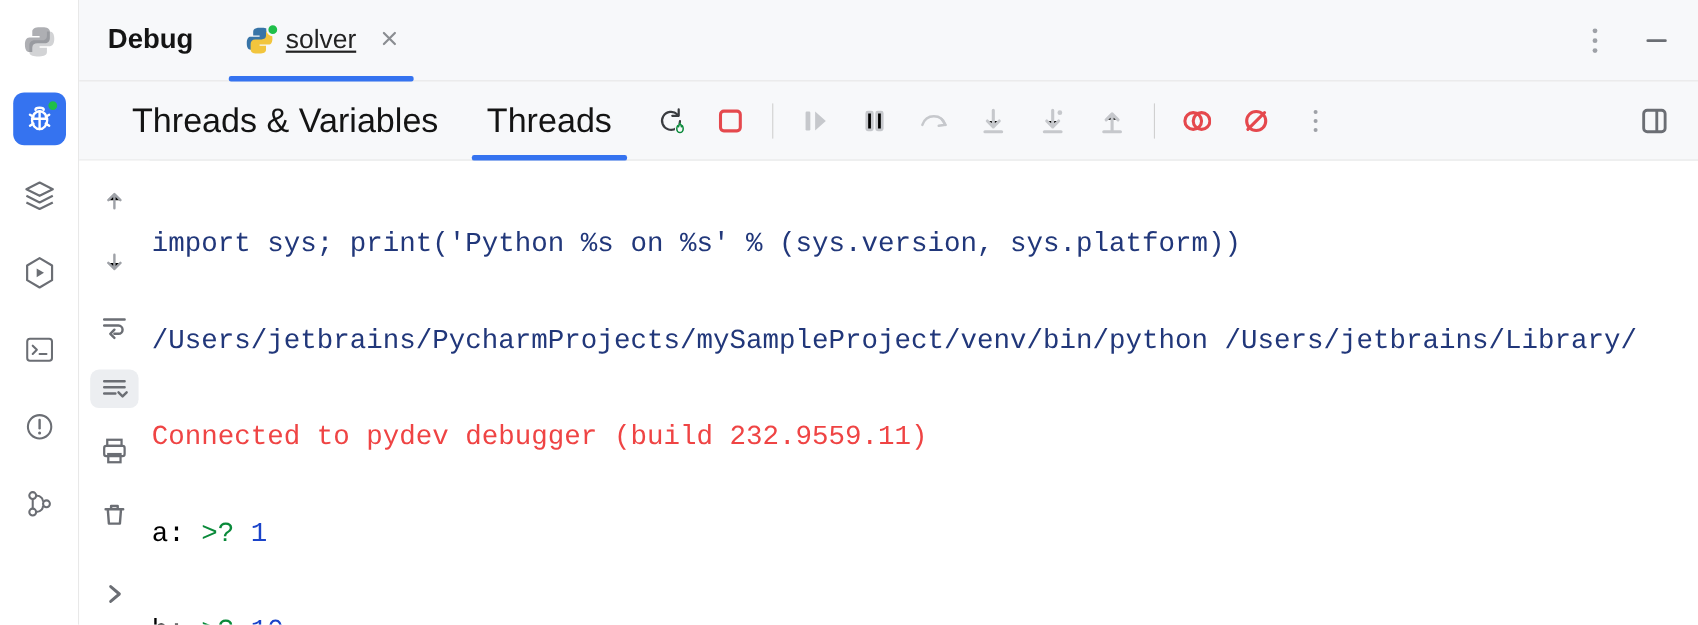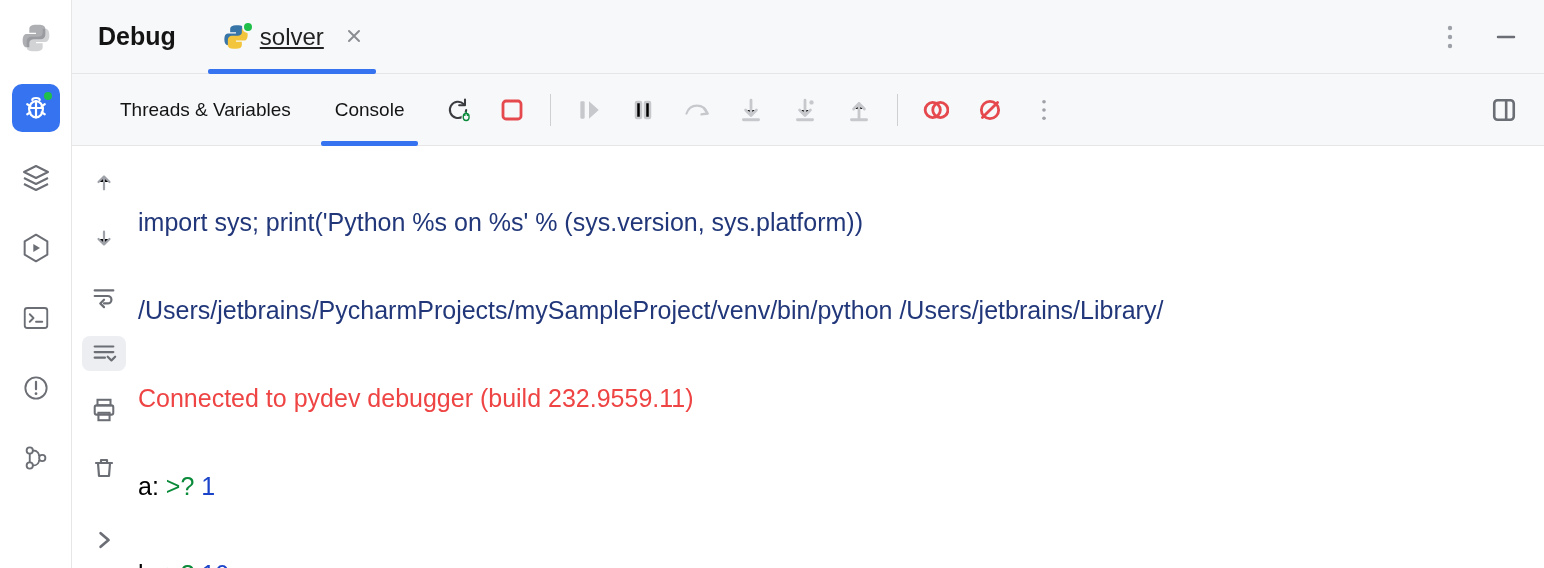--- a/index.html
+++ b/index.html
@@ -113,21 +113,21 @@
   
   .subbar {
     height: 72px;
     border-bottom: 1px solid #e6e6e6;
     background: #f7f8fa;
     display: flex; align-items: center;
     padding-left: 26px;
     gap: 0;
   }
   .sub-tab {
-    font-size: 19px;
+    font-size: 31px;
     padding: 0 22px;
     height: 100%;
     display:flex; align-items:center;
     position: relative;
     color: #141414;
   }
   .sub-tab.active::after {
     content:"";
     position:absolute;
     left:8px; right:8px; bottom:-1px;
@@ -172,21 +172,21 @@
   }
   .gutter-item.sel { background:#eceef1; }
   .gutter-spacer { flex:1; }
   .gutter-bottom {
     padding-bottom: 18px;
   }
 
   .console {
     flex:1;
     padding: 10px 20px 0 2px;
-    font-family: Liberation Sans, sans-serif;
+    font-family: Liberation Mono, monospace;
     font-size: 25px;
     line-height: 44px;
     color:#000;
     white-space: pre;
     overflow:hidden;
   }
   .c-line { height:44px; }
   .tok-kw { color:#21377a; }
   .tok-green { color:#0a8a3a; font-weight:400; }
   .tok-num { color:#1a43c9; }
@@ -280,21 +280,21 @@
         <div class="icon-btn">
           <svg width="24" height="24" viewBox="0 0 24 24">
               <path d="M4 12h16" stroke="#6b6e74" stroke-width="2.5" stroke-linecap="round"></path>
             </svg>
         </div>
       </div>
     </div>
 
     <div class="subbar">
       <div class="sub-tab">Threads &amp; Variables</div>
-      <div class="sub-tab active">Console</div>
+      <div class="sub-tab active">Threads</div>
 
       <div class="toolbar">
         <div class="tool">
           <svg width="28" height="28" viewBox="0 0 48 48" fill="none">
             <path d="M38 24a14 14 0 1 1-4-10" stroke="#3a3c40" stroke-width="3.5" stroke-linecap="round"></path>
             <path d="M36 6v10H26" stroke="#3a3c40" stroke-width="3.5" stroke-linecap="round" stroke-linejoin="round"></path>
             <circle cx="38" cy="36" r="8" fill="#f7f8fa"></circle>
             <ellipse cx="38" cy="36" rx="5" ry="6" stroke="#0a8a3a" stroke-width="2.4"></ellipse>
             <path d="M34 32l2 1M42 32l-2 1M38 30v-3" stroke="#0a8a3a" stroke-width="2.4" stroke-linecap="round"></path>
           </svg>

